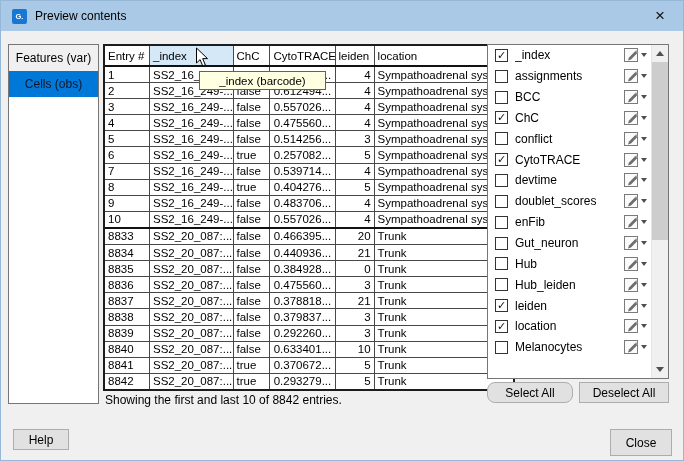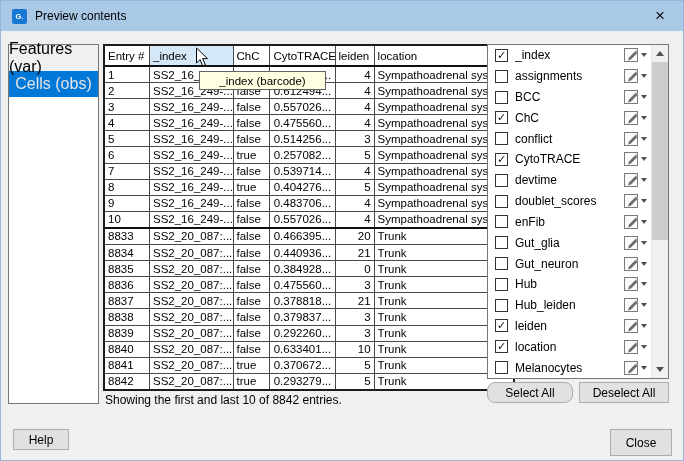--- a/index.html
+++ b/index.html
@@ -11,22 +11,22 @@
   
   .titlebar{position:absolute;left:0;top:0;width:100%;height:30px;background:#aac9e6;display:flex;align-items:center;}
   .app-icon{width:15px;height:15px;margin-left:11px;background:#1877d2;border-radius:2px;color:#fff;
     font-size:7.5px;font-weight:bold;display:flex;align-items:center;justify-content:center;}
   .title{margin-left:8px;font-size:12px;color:#000000;}
   .close-x{margin-left:auto;width:46px;height:30px;display:flex;align-items:center;justify-content:center;
     font-size:17px;color:#111;cursor:default;}
   
   .sidebar{position:absolute;left:7px;top:43px;width:91px;height:360px;background:#fff;
     border:1px solid #767676;box-sizing:border-box;}
-  .side-item{height:26px;display:flex;align-items:center;justify-content:center;background:#f0f0f0;font-size:16px;}
-  .side-item.selected{background:#0078d7;color:#e5e5e5;}
+  .side-item{height:26px;display:flex;align-items:center;justify-content:center;background:#f0f0f0;font-size:12px;}
+  .side-item.selected{background:#0078d7;color:#0f172a;}
   
   .table-wrap{position:absolute;left:102px;top:43px;width:412px;height:347px;background:#fff;
     border:2px solid #1c1c1c;box-sizing:border-box;overflow:hidden;}
   table{border-collapse:collapse;table-layout:fixed;width:100%;font-size:11.5px;}
   th{font-weight:normal;text-align:left;background:#fff;height:19px;padding:0 3px;
      border-right:1px solid #484848;border-bottom:2px solid #111;overflow:hidden;white-space:nowrap;}
   th.hovered{background:#d4e8f8;}
   th:last-child,td:last-child{border-right:none;}
   td{height:15.1px;padding:0 3px;border-right:1px solid #484848;border-bottom:1px solid #484848;
      overflow:hidden;white-space:nowrap;}
@@ -384,33 +384,20 @@
               <svg width="13" height="13" viewBox="0 0 13 13">
                 <path d="M2 11.4 L3 8.4 L9.4 2 L11.4 4 L5 10.4 Z" fill="#6e6e6e"></path>
                 <path d="M9.4 2 L11.4 4 L12.2 3.2 L10.2 1.2 Z" fill="#9a9a9a"></path>
               </svg>
             </span>
             <span class="caret"></span>
           </span>
         </div>
         <div class="field-row">
           <span class="cbx"></span>
-          <span class="field-label">Gut_glia</span>
-          <span class="edit-wrap">
-            <span class="edit-box">
-              <svg width="13" height="13" viewBox="0 0 13 13">
-                <path d="M2 11.4 L3 8.4 L9.4 2 L11.4 4 L5 10.4 Z" fill="#6e6e6e"></path>
-                <path d="M9.4 2 L11.4 4 L12.2 3.2 L10.2 1.2 Z" fill="#9a9a9a"></path>
-              </svg>
-            </span>
-            <span class="caret"></span>
-          </span>
-        </div>
-        <div class="field-row">
-          <span class="cbx"></span>
           <span class="field-label">Gut_neuron</span>
           <span class="edit-wrap">
             <span class="edit-box">
               <svg width="13" height="13" viewBox="0 0 13 13">
                 <path d="M2 11.4 L3 8.4 L9.4 2 L11.4 4 L5 10.4 Z" fill="#6e6e6e"></path>
                 <path d="M9.4 2 L11.4 4 L12.2 3.2 L10.2 1.2 Z" fill="#9a9a9a"></path>
               </svg>
             </span>
             <span class="caret"></span>
           </span>

